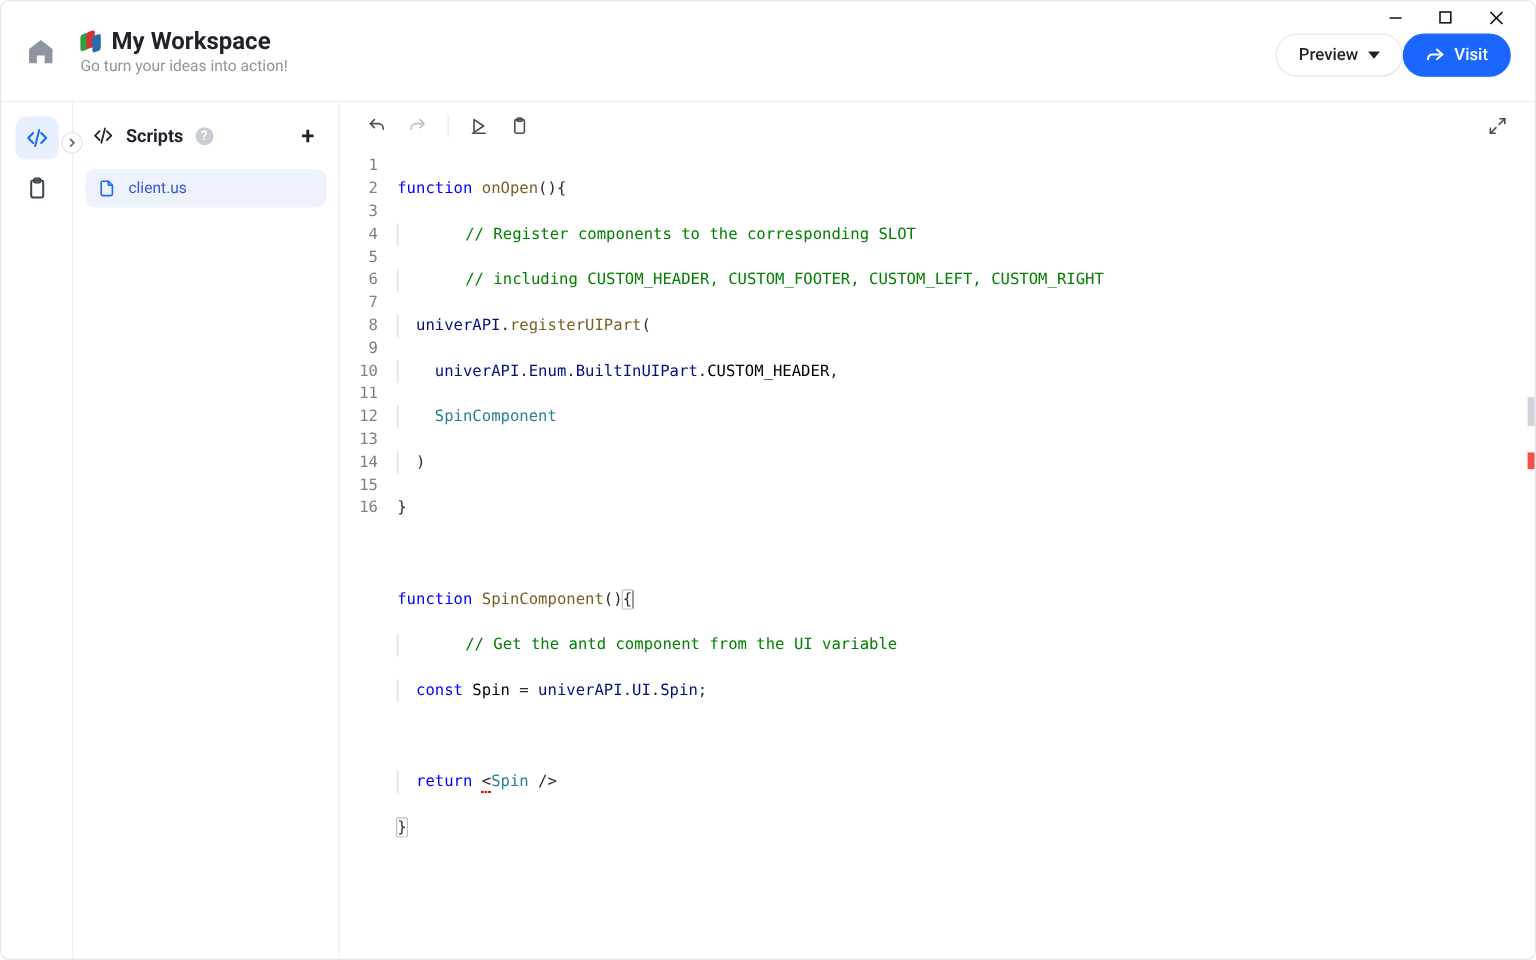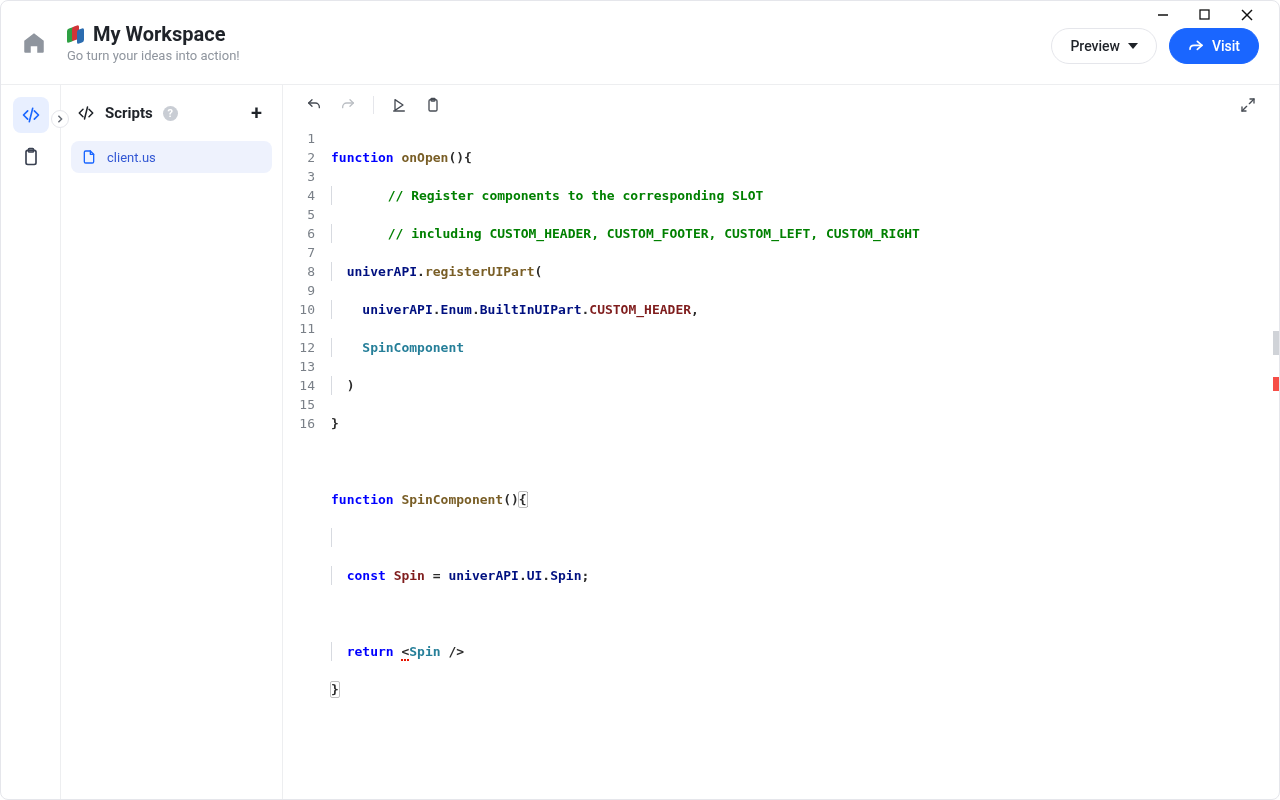--- a/index.html
+++ b/index.html
@@ -31,21 +31,21 @@
   .title-row { display: flex; align-items: center; gap: 8px; }
   .logo-gem {
     width: 18px; height: 18px; position: relative;
   }
   .logo-gem .bar { position: absolute; width: 7px; height: 14px; border-radius: 2px; transform: skewY(-18deg); }
   .logo-gem .b1 { left: 0; top: 3px; background: #2ea043; }
   .logo-gem .b2 { left: 5px; top: 1px; background: #d13438; }
   .logo-gem .b3 { left: 10px; top: 4px; background: #2b6cb0; }
   .workspace-title { font-size: 20px; font-weight: 700; color: #1f2329; }
   .workspace-sub { font-size: 13px; color: #8f959e; margin-top: 2px; }
-  .header-right { display: flex; align-items: center; gap: 12px; margin-top: 6px;}
+  .header-right { display: flex; align-items: center; margin-top: 6px;}
   .btn {
     display: inline-flex; align-items: center; gap: 8px;
     height: 36px; padding: 0 18px; border-radius: 20px;
     font-size: 14px; font-weight: 500; cursor: pointer;
     border: 1px solid #e5e6eb; background: #fff; color: #1f2329;
   }
   .btn.primary { background: #1a66ff; border-color: #1a66ff; color: #fff; }
   .caret-down {
     width: 0; height: 0; border-left: 5px solid transparent;
     border-right: 5px solid transparent; border-top: 6px solid #1f2329;
@@ -118,31 +118,31 @@
     font-family: "Menlo", "Consolas", monospace; font-size: 13px;
     color: #7a8088; padding-right: 16px; line-height: 19px;
     user-select: none;
   }
   .gutter div { height: 19px; }
   .code {
     flex: 1 1 auto; font-family: "Menlo", "Consolas", monospace;
     font-size: 13px; line-height: 19px; white-space: pre;
     color: #2b2b2b;
   }
-  .code .line { height: 19px; position: relative; font-weight: bold; }
+  .code .line { height: 19px; position: relative; }
   .code .guide {
     position: absolute; left: 0; top: 0; bottom: 0; width: 1px;
     background: #d7dae0;
   }
   .tok-kw   { color: #0000ff; }
   .tok-fn   { color: #795e26; }
   .tok-com  { color: #008000; margin-left: 41px; }
   .tok-var  { color: #001080; }
   .tok-prop { color: #001080; }
-  .tok-enum { color: #7f1d1d; }
+  .tok-enum { color: #000000; }
   .tok-type { color: #267f99; }
   .tok-tag  { color: #267f99; }
   .tok-br   { color: #2b2b2b; }
   .tok-cmatch { outline: 1px solid #bfbfbf; border-radius: 1px; }
   .squiggle { border-bottom: 2px dotted #e51400; }
 
   .right-marks { position: absolute; right: 0; top: 0; width: 8px; height: 100%; }
   .mark-grey { position: absolute; right: 0; width: 6px; height: 24px; background: #d0d3d8; top: 206px;}
   .mark-red  { position: absolute; right: 0; width: 6px; height: 14px; background: #f64e47; top: 252px;}
   .cursor-bar { display:inline-block; width:1px; height:15px; background:#000; vertical-align:text-bottom; margin-left:0px;}
@@ -309,21 +309,21 @@
 <div class="line"><span class="tok-kw">function</span> <span class="tok-fn">onOpen</span><span class="tok-br">(){</span></div>
 <div class="line">  <span class="guide" style="left:0"></span><span class="tok-com">// Register components to the corresponding SLOT</span></div>
 <div class="line">  <span class="guide" style="left:0"></span><span class="tok-com">// including CUSTOM_HEADER, CUSTOM_FOOTER, CUSTOM_LEFT, CUSTOM_RIGHT</span></div>
 <div class="line">  <span class="guide" style="left:0"></span><span class="tok-var">univerAPI</span>.<span class="tok-fn">registerUIPart</span><span class="tok-br">(</span></div>
 <div class="line">    <span class="guide" style="left:0"></span><span class="tok-var">univerAPI</span>.<span class="tok-prop">Enum</span>.<span class="tok-prop">BuiltInUIPart</span>.<span class="tok-enum">CUSTOM_HEADER</span><span>,</span></div>
 <div class="line">    <span class="guide" style="left:0"></span><span class="tok-type">SpinComponent</span></div>
 <div class="line">  <span class="guide" style="left:0"></span><span class="tok-br">)</span></div>
 <div class="line"><span class="tok-br">}</span></div>
 <div class="line"></div>
 <div class="line"><span class="tok-kw">function</span> <span class="tok-fn">SpinComponent</span><span class="tok-br">()</span><span class="tok-br tok-cmatch">{</span><span class="cursor-bar"></span></div>
-<div class="line">  <span class="guide" style="left:0"></span></div>
+<div class="line">  <span class="guide" style="left:0"></span><span class="tok-com">// Get the antd component from the UI variable</span></div>
 <div class="line">  <span class="guide" style="left:0"></span><span class="tok-kw">const</span> <span class="tok-enum">Spin</span><span> = </span><span class="tok-var">univerAPI</span>.<span class="tok-prop">UI</span>.<span class="tok-prop">Spin</span><span>;</span></div>
 <div class="line"></div>
 <div class="line">  <span class="guide" style="left:0"></span><span class="tok-kw">return</span><span> </span><span class="tok-br squiggle">&lt;</span><span class="tok-tag">Spin</span><span class="tok-br"> /&gt;</span></div>
 <div class="line"><span class="tok-br tok-cmatch">}</span></div>
 <div class="line"></div>
       </div>
       <div class="right-marks">
         <div class="mark-grey"></div>
         <div class="mark-red"></div>
       </div>

